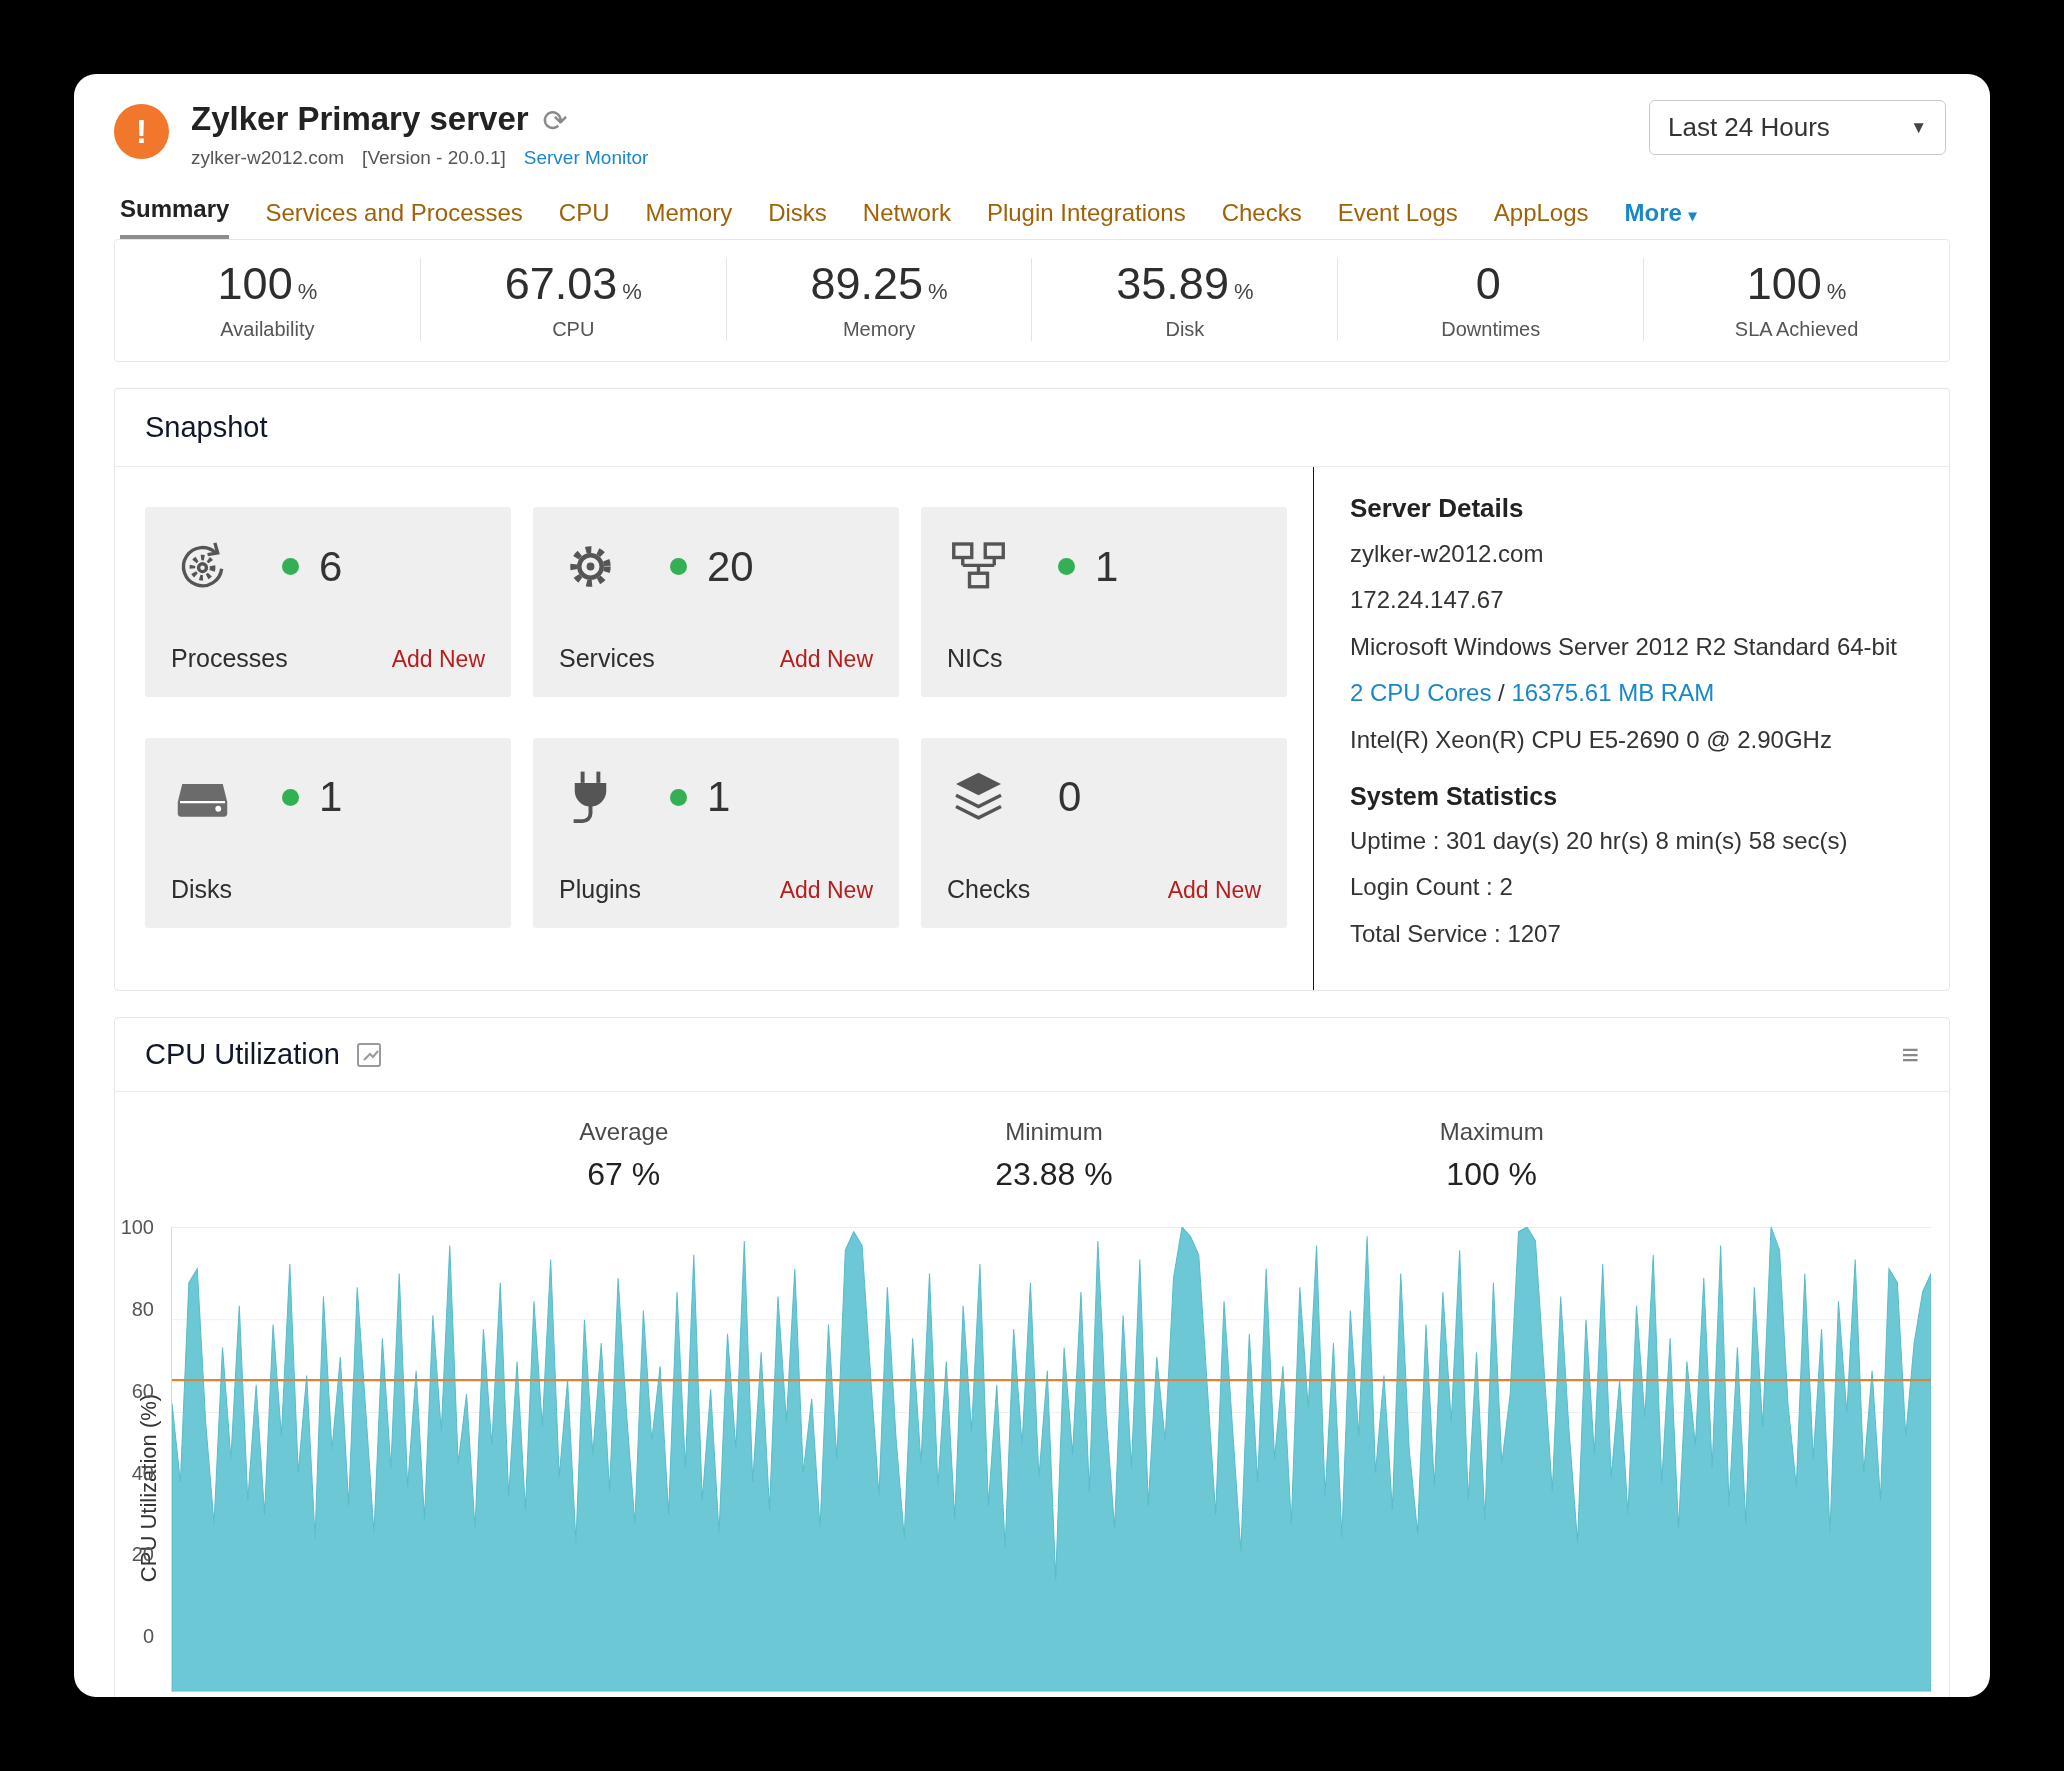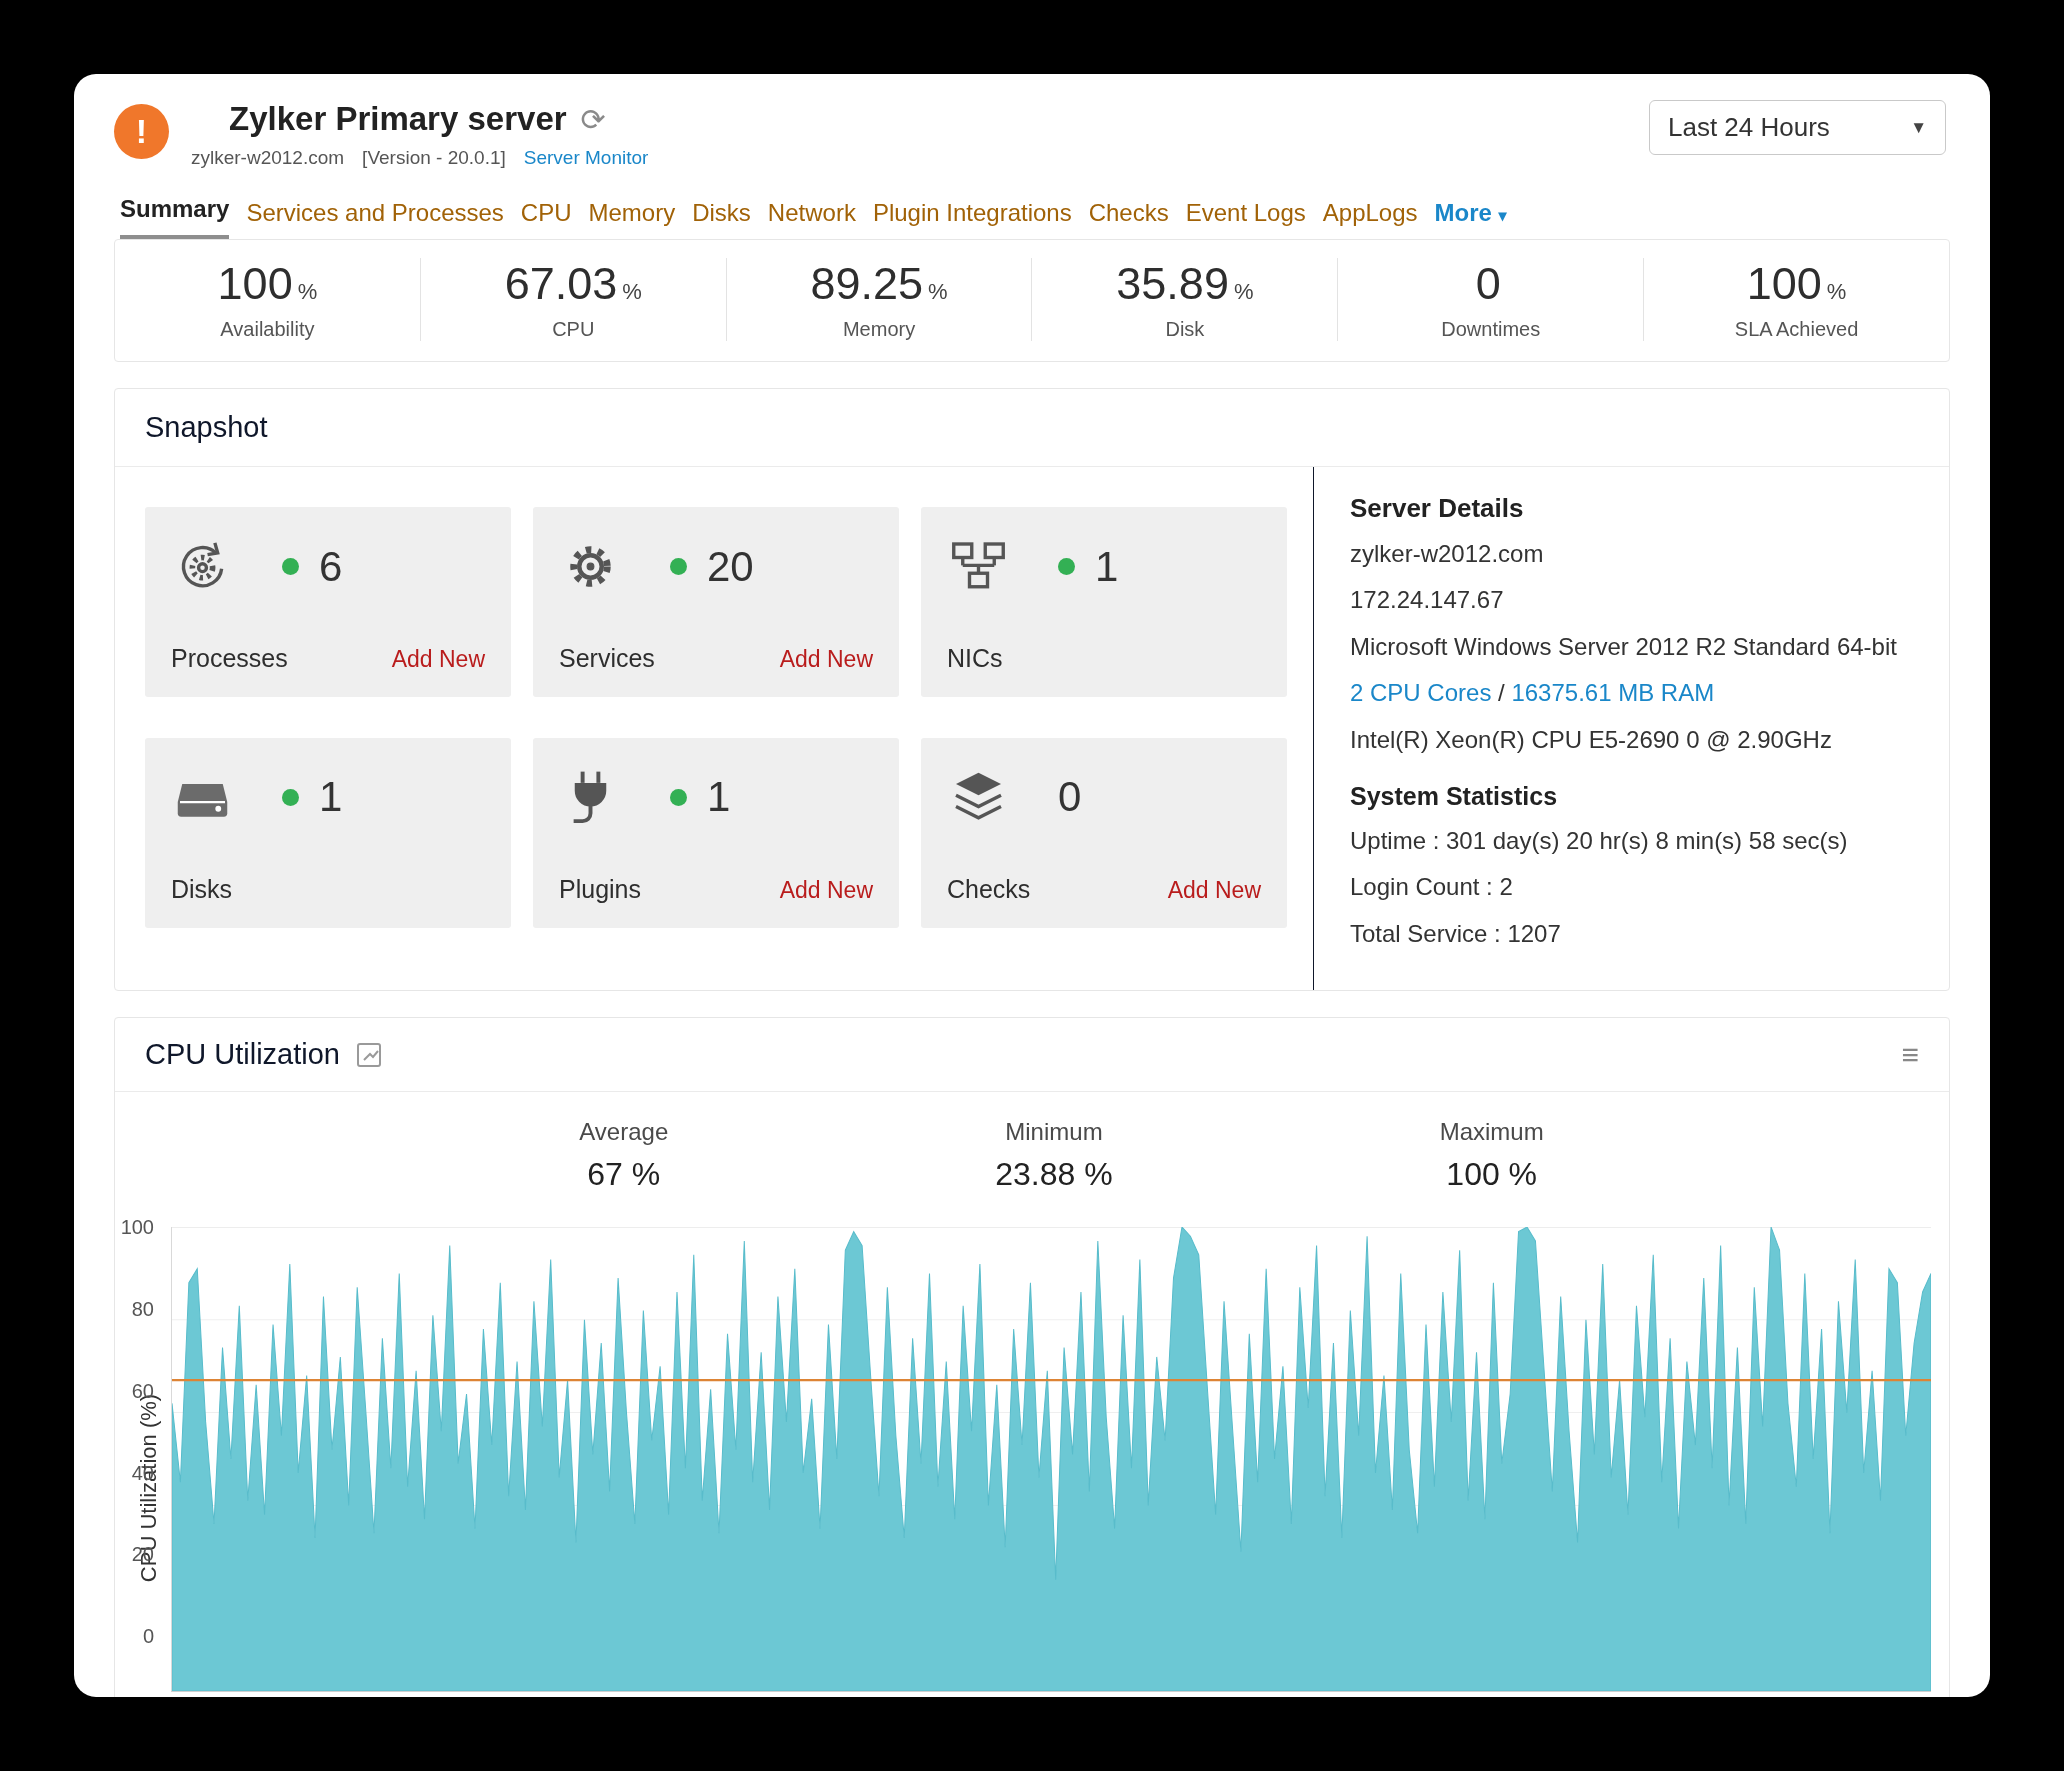--- a/index.html
+++ b/index.html
@@ -18,34 +18,34 @@
   }
   
   .header { display: flex; align-items: flex-start; }
   .alert-badge {
     width: 55px; height: 55px; border-radius: 50%;
     background: #f0772b; color: #fff;
     display: flex; align-items: center; justify-content: center;
     font-size: 34px; font-weight: bold; margin-top: 4px;
   }
   .title-block { margin-left: 22px; }
-  .title-row { display: flex; align-items: center; gap: 14px; margin-left: 38px; }
+  .title-row { display: flex; align-items: flex-end; gap: 14px; }
   .page-title { font-size: 33px; font-weight: 600; color: #222; }
   .refresh-ic { font-size: 30px; color: #8a8a8a; cursor: pointer; }
   .sub-row { margin-top: 9px; font-size: 19px; color: #555; display: flex; gap: 18px; align-items: center;}
   .sub-row .link { color: #1a87c9; }
   .spacer { flex: 1; }
   .time-select {
     width: 297px; height: 55px; border: 1px solid #c9c9c9; border-radius: 6px;
     display: flex; align-items: center; padding: 0 18px; font-size: 26px; color: #333;
     margin-right: 4px; cursor: pointer;
   }
   .time-select .caret { margin-left: auto; font-size: 17px; color: #444; }
   
-  .tabs { display: flex; gap: 17px; align-items: flex-end; margin: 26px 0 0 0; padding-left: 6px; }
+  .tabs { display: flex; gap: 36px; align-items: flex-end; margin: 26px 0 0 0; padding-left: 6px; }
   .tab { font-size: 24px; color: #a16207; padding-bottom: 12px; cursor: pointer; white-space: nowrap; }
   .tab.active { font-weight: 700; color: #222; border-bottom: 4px solid #8e8e8e; }
   .tab.more { color: #1a87c9; font-weight: 600; }
   .tab.more .caret { font-size: 16px; }
   
   .stats-strip {
     border: 1px solid #e6e6e6; border-radius: 4px; display: flex;
     margin-top: 0px; padding: 18px 0 20px 0;
   }
   .stat { flex: 1; text-align: center; border-right: 1px solid #e3e3e3; }

